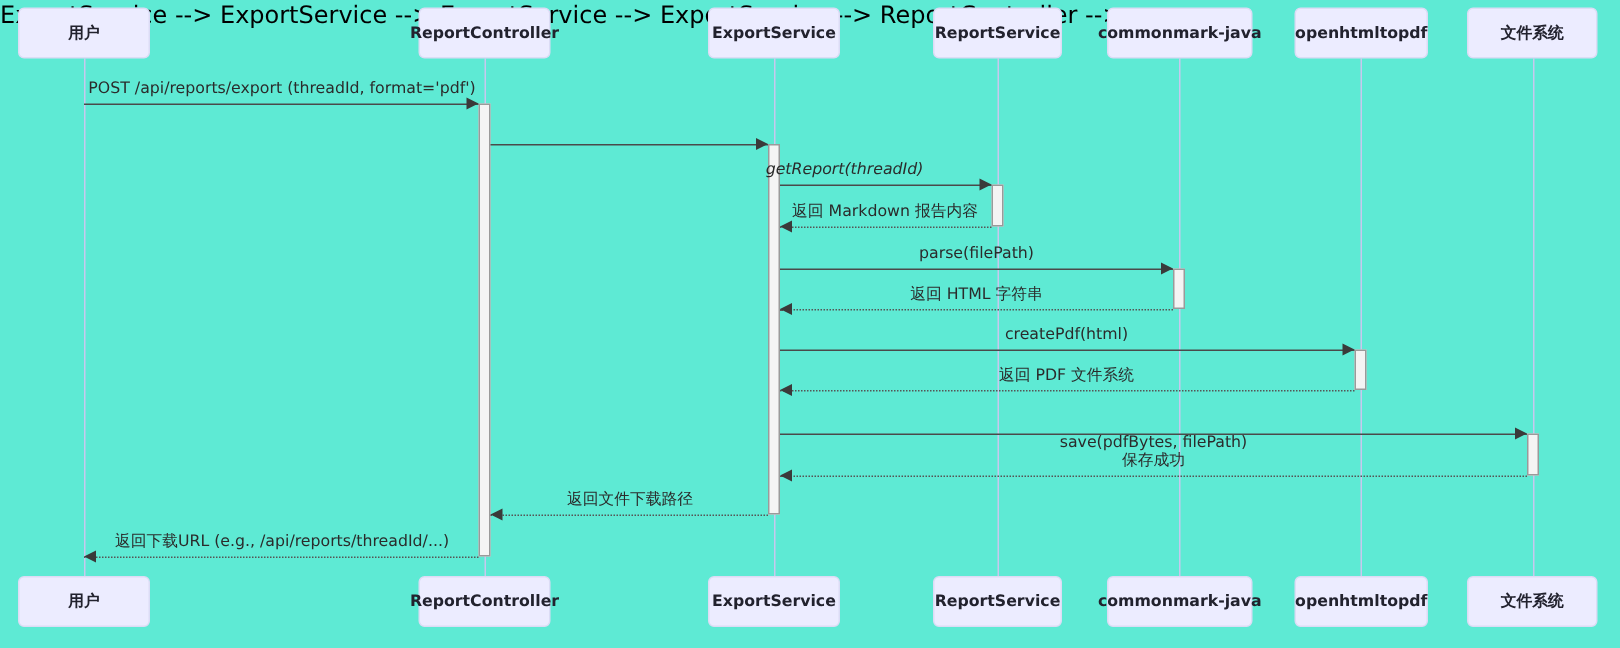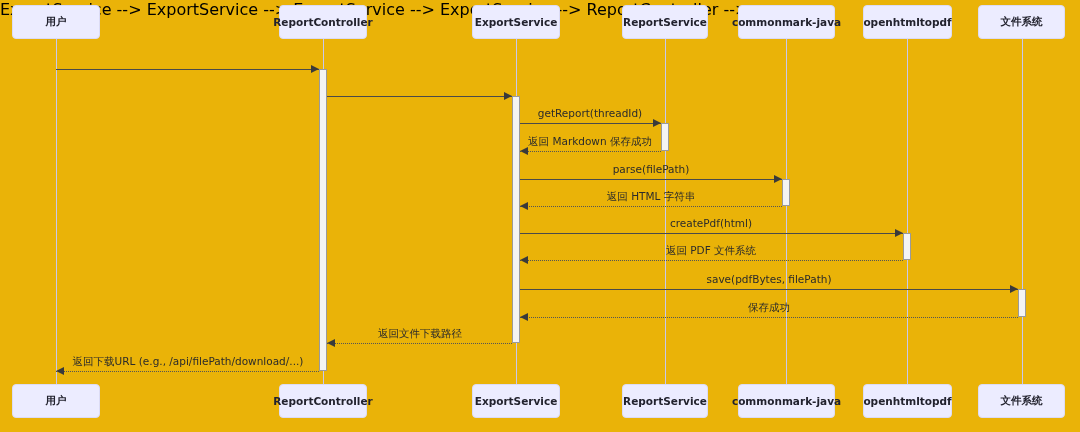--- a/index.html
+++ b/index.html
@@ -1,17 +1,17 @@
 <!DOCTYPE html>
 <html><head>
 <meta charset="utf-8">
 <style>
   html,body{margin:0;padding:0;background:#ffffff;}
   .stage{
-    position:relative;width:1080px;height:432px;background:#eab308;
+    position:relative;width:1080px;height:432px;background:#5eead4;
     font-family:"DejaVu Sans","Liberation Sans",sans-serif;
     overflow:hidden;
   }
   .actor{
     position:absolute;height:32px;background:#ECECFF;border:1px solid #dcdcf5;
     border-radius:4px;display:flex;align-items:center;justify-content:center;
     font-size:10.5px;font-weight:600;color:#22222e;white-space:nowrap;
   }
   .lifeline{
     position:absolute;width:1px;background:#c8c8ee;top:39px;height:345px;
@@ -72,34 +72,35 @@
 
   
   <div class="activation" style="left:319px;top:69px;height:302px;"></div>
   <div class="activation" style="left:512px;top:96px;height:247px;"></div>
   <div class="activation" style="left:661px;top:123px;height:28px;"></div>
   <div class="activation" style="left:782px;top:179px;height:27px;"></div>
   <div class="activation" style="left:903px;top:233px;height:27px;"></div>
   <div class="activation" style="left:1018px;top:289px;height:28px;"></div>
 
   
+  <div class="msg-label" style="left:188px;top:52px;">POST /api/reports/export (threadId, format='pdf')</div>
   <div class="msg-line solid" style="left:56px;top:69px;width:263px;"></div>
   <div class="head-r" style="left:311px;top:65px;"></div>
 
   
   <div class="msg-line solid" style="left:327px;top:96px;width:185px;"></div>
   <div class="head-r" style="left:504px;top:92px;"></div>
 
   
-  <div class="msg-label" style="left:590px;top:106px;">getReport(threadId)</div>
+  <div class="msg-label" style="left:563px;top:106px;font-style:italic;">getReport(threadId)</div>
   <div class="msg-line solid" style="left:520px;top:123px;width:141px;"></div>
   <div class="head-r" style="left:653px;top:119px;"></div>
 
    ExportService --&gt;
-  <div class="msg-label" style="left:590px;top:134px;">返回 Markdown 保存成功</div>
+  <div class="msg-label" style="left:590px;top:134px;">返回 Markdown 报告内容</div>
   <div class="msg-line dashed" style="left:520px;top:151px;width:141px;"></div>
   <div class="head-l" style="left:520px;top:147px;"></div>
 
   
   <div class="msg-label" style="left:651px;top:162px;">parse(filePath)</div>
   <div class="msg-line solid" style="left:520px;top:179px;width:262px;"></div>
   <div class="head-r" style="left:774px;top:175px;"></div>
 
    ExportService --&gt;
   <div class="msg-label" style="left:651px;top:189px;">返回 HTML 字符串</div>
@@ -110,32 +111,32 @@
   <div class="msg-label" style="left:711px;top:216px;">createPdf(html)</div>
   <div class="msg-line solid" style="left:520px;top:233px;width:383px;"></div>
   <div class="head-r" style="left:895px;top:229px;"></div>
 
    ExportService --&gt;
   <div class="msg-label" style="left:711px;top:243px;">返回 PDF 文件系统</div>
   <div class="msg-line dashed" style="left:520px;top:260px;width:383px;"></div>
   <div class="head-l" style="left:520px;top:256px;"></div>
 
   
-  <div class="msg-label" style="left:769px;top:272px;">save(pdfBytes, filePath)</div>
+  <div class="msg-label" style="left:769px;top:288px;">save(pdfBytes, filePath)</div>
   <div class="msg-line solid" style="left:520px;top:289px;width:498px;"></div>
   <div class="head-r" style="left:1010px;top:285px;"></div>
 
    ExportService --&gt;
   <div class="msg-label" style="left:769px;top:300px;">保存成功</div>
   <div class="msg-line dashed" style="left:520px;top:317px;width:498px;"></div>
   <div class="head-l" style="left:520px;top:313px;"></div>
 
    ReportController --&gt;
   <div class="msg-label" style="left:420px;top:326px;">返回文件下载路径</div>
   <div class="msg-line dashed" style="left:327px;top:343px;width:185px;"></div>
   <div class="head-l" style="left:327px;top:339px;"></div>
 
    user --&gt;
-  <div class="msg-label" style="left:188px;top:354px;">返回下载URL (e.g., /api/filePath/download/...)</div>
+  <div class="msg-label" style="left:188px;top:354px;">返回下载URL (e.g., /api/reports/threadId/...)</div>
   <div class="msg-line dashed" style="left:56px;top:371px;width:263px;"></div>
   <div class="head-l" style="left:56px;top:367px;"></div>
 
 </div>
 
 </body></html>

